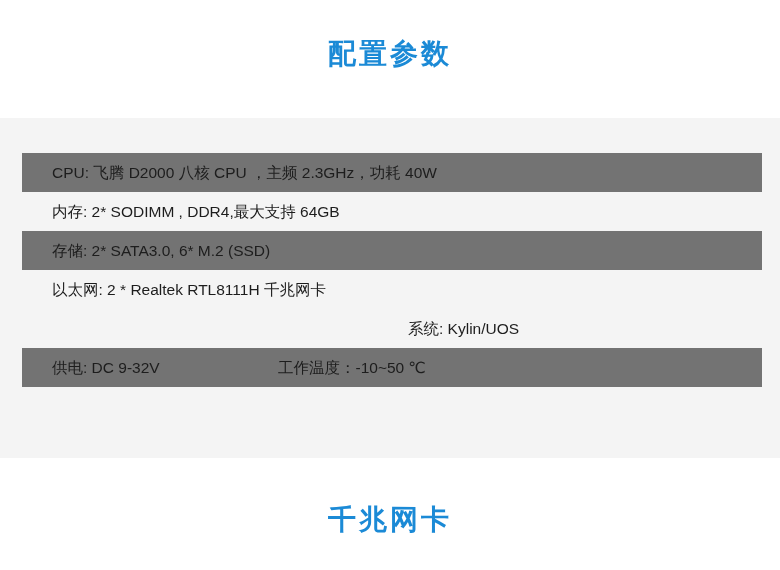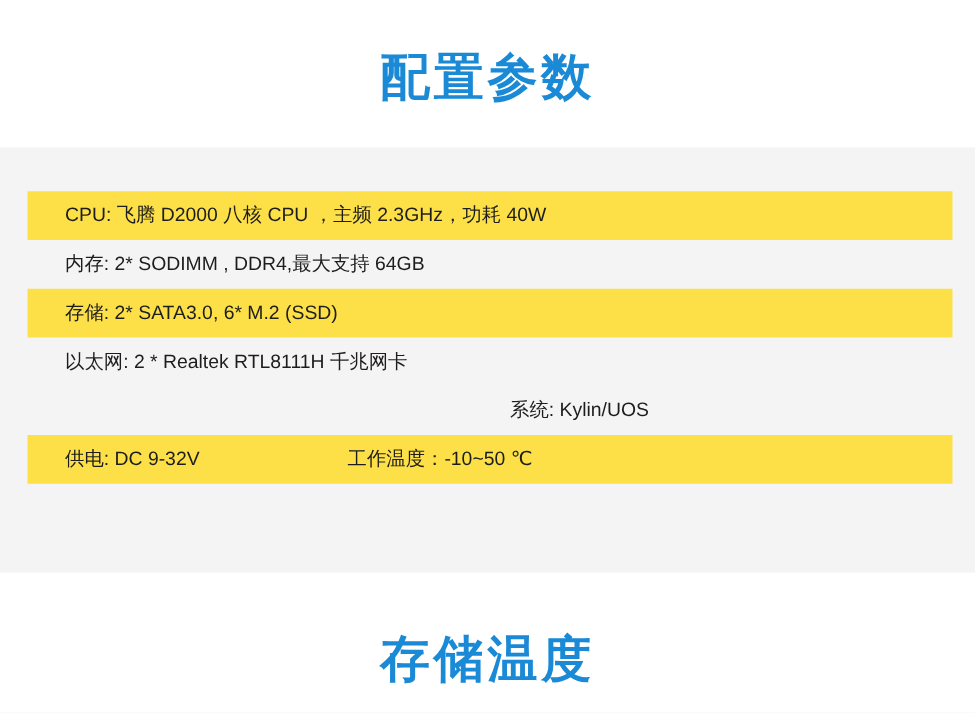--- a/index.html
+++ b/index.html
@@ -14,27 +14,27 @@
     overflow: hidden;
     position: relative;
   }
 
   
   .title-block {
     width: 100%;
     text-align: center;
   }
   .section-title {
-    font-size: 40px;
+    font-size: 28px;
     font-weight: bold;
     color: #1b8ad6;
     letter-spacing: 3px;
     line-height: 1;
     margin: 0;
-    font-family: Liberation Serif, serif;
+    font-family: Liberation Mono, monospace;
   }
   #title-top-wrap {
     position: absolute;
     top: 42px;
     left: 0;
     width: 780px;
   }
   #title-bottom-wrap {
     position: absolute;
     top: 508px;
@@ -58,21 +58,21 @@
     width: 740px;
   }
   .spec-row {
     position: relative;
     height: 39px;
     line-height: 39px;
     box-sizing: border-box;
     white-space: nowrap;
   }
   .spec-row.blue {
-    background: #fde047;
+    background: #737373;
   }
   .spec-row.plain {
     background: transparent;
   }
   .cell {
     position: absolute;
     top: 0;
     font-size: 15.5px;
     color: #1d1d1d;
     line-height: 39px;
@@ -111,14 +111,14 @@
         <span class="cell c1">系统: Kylin/UOS</span>
       </div>
       <div class="spec-row blue tri">
         <span class="cell c0">供电: DC 9-32V</span>
         <span class="cell c1">工作温度：-10~50 ℃</span>
       </div>
     </div>
 </div>
 
 <div id="title-bottom-wrap" class="title-block">
-  <h1 class="section-title">存储温度</h1>
+  <h1 class="section-title">千兆网卡</h1>
 </div>
 
 </body></html>

